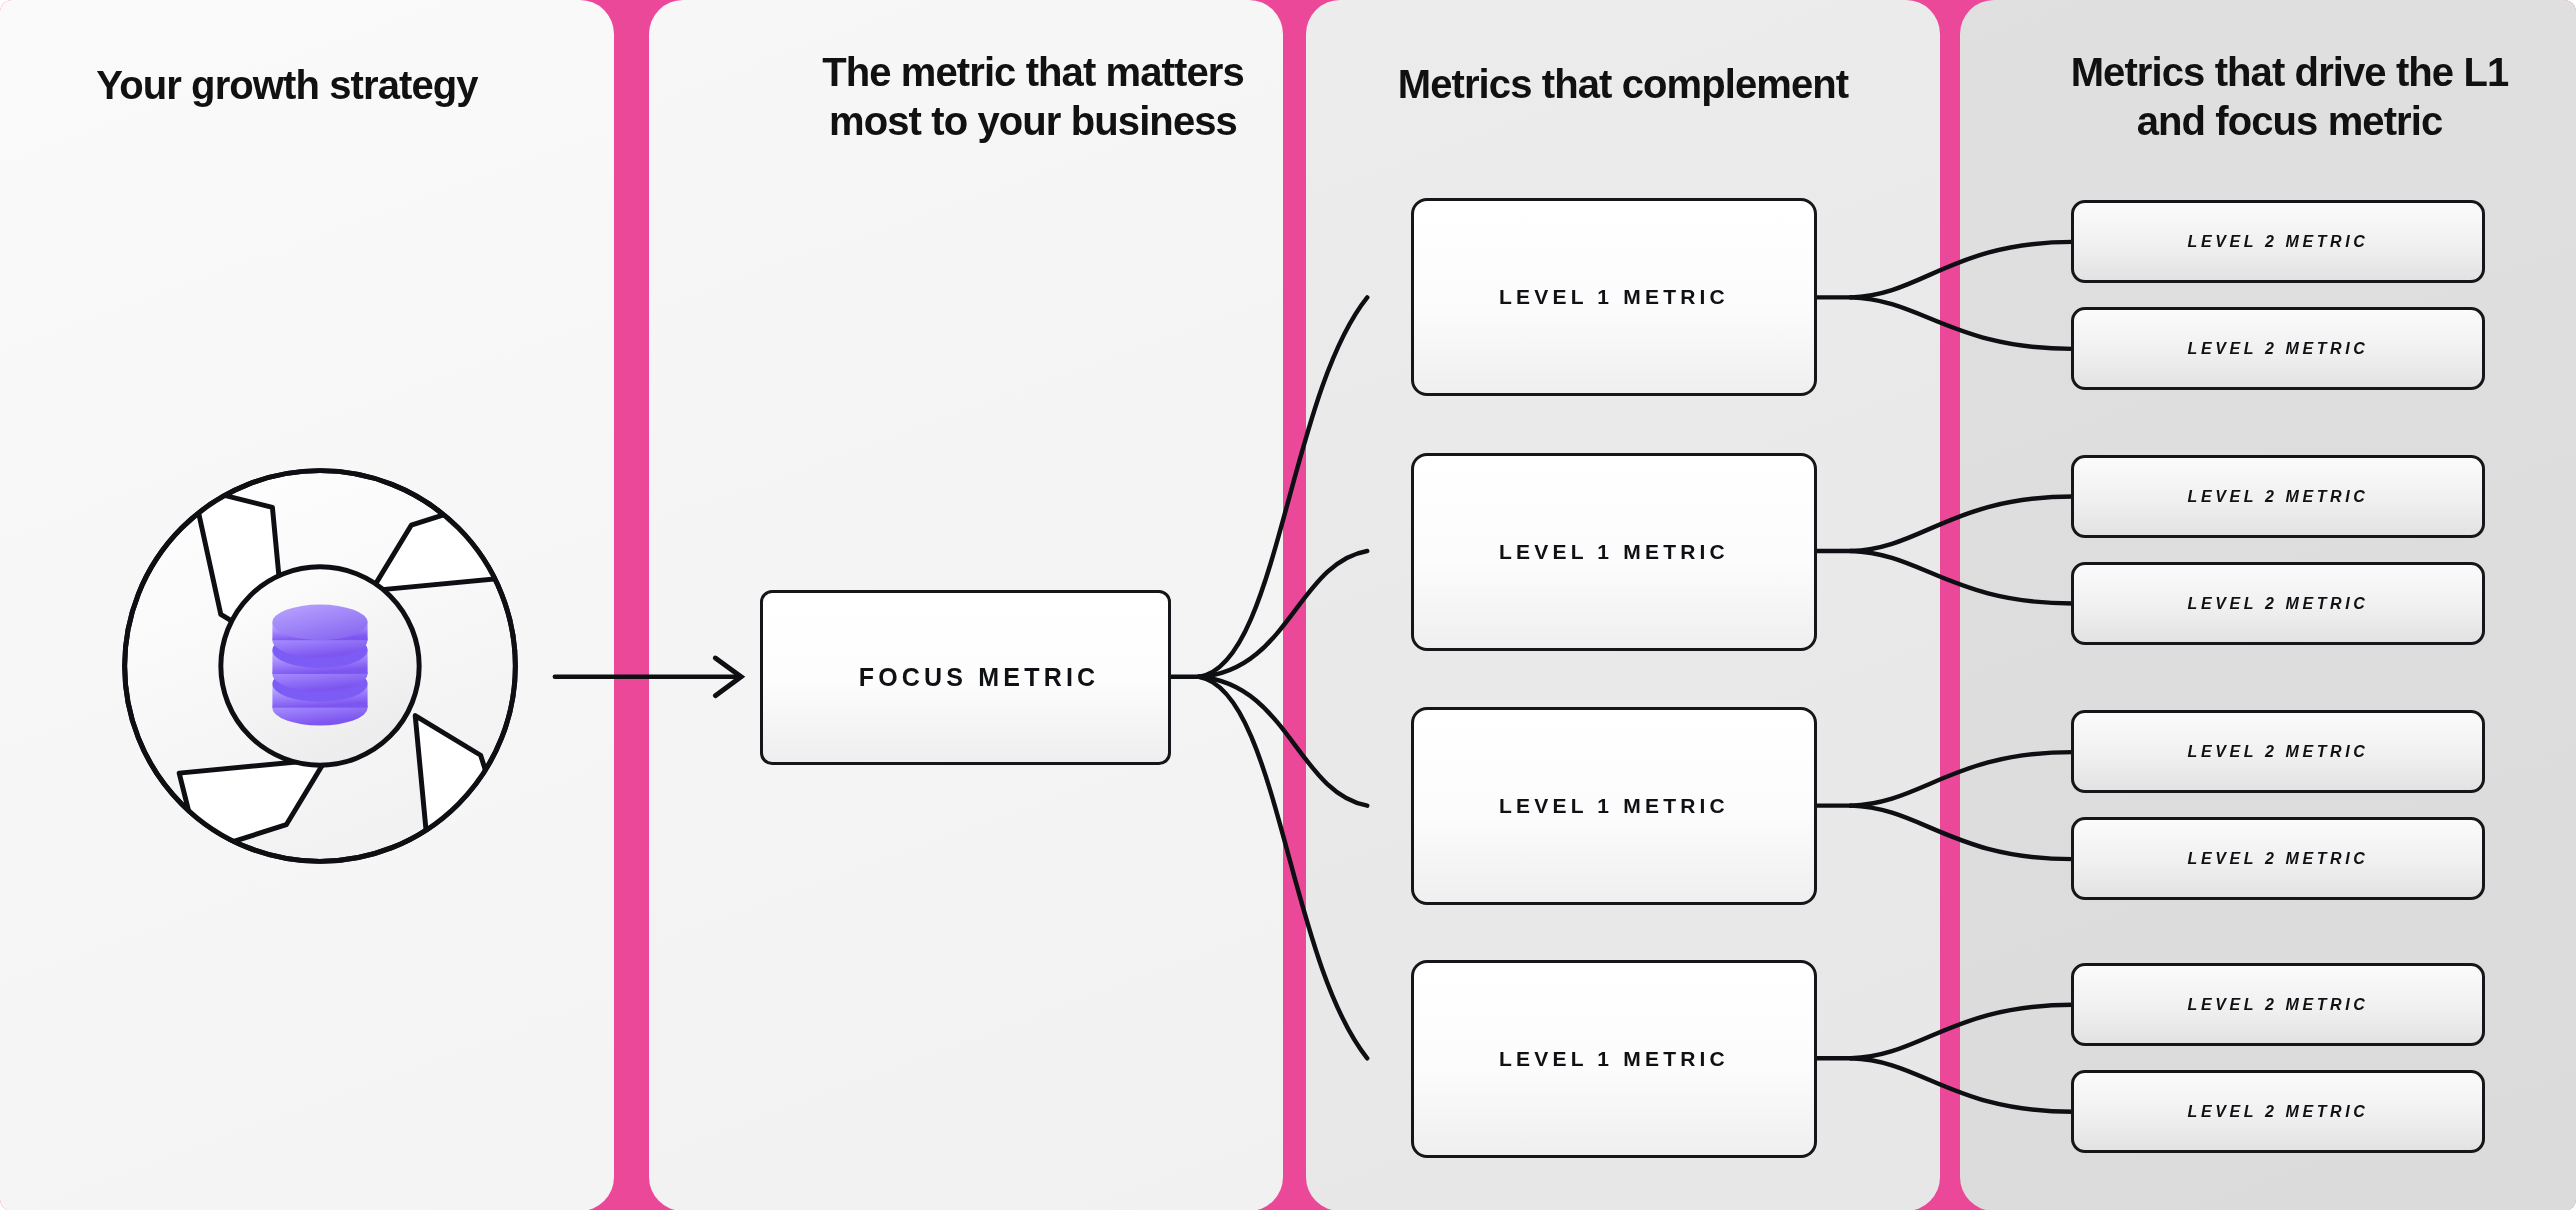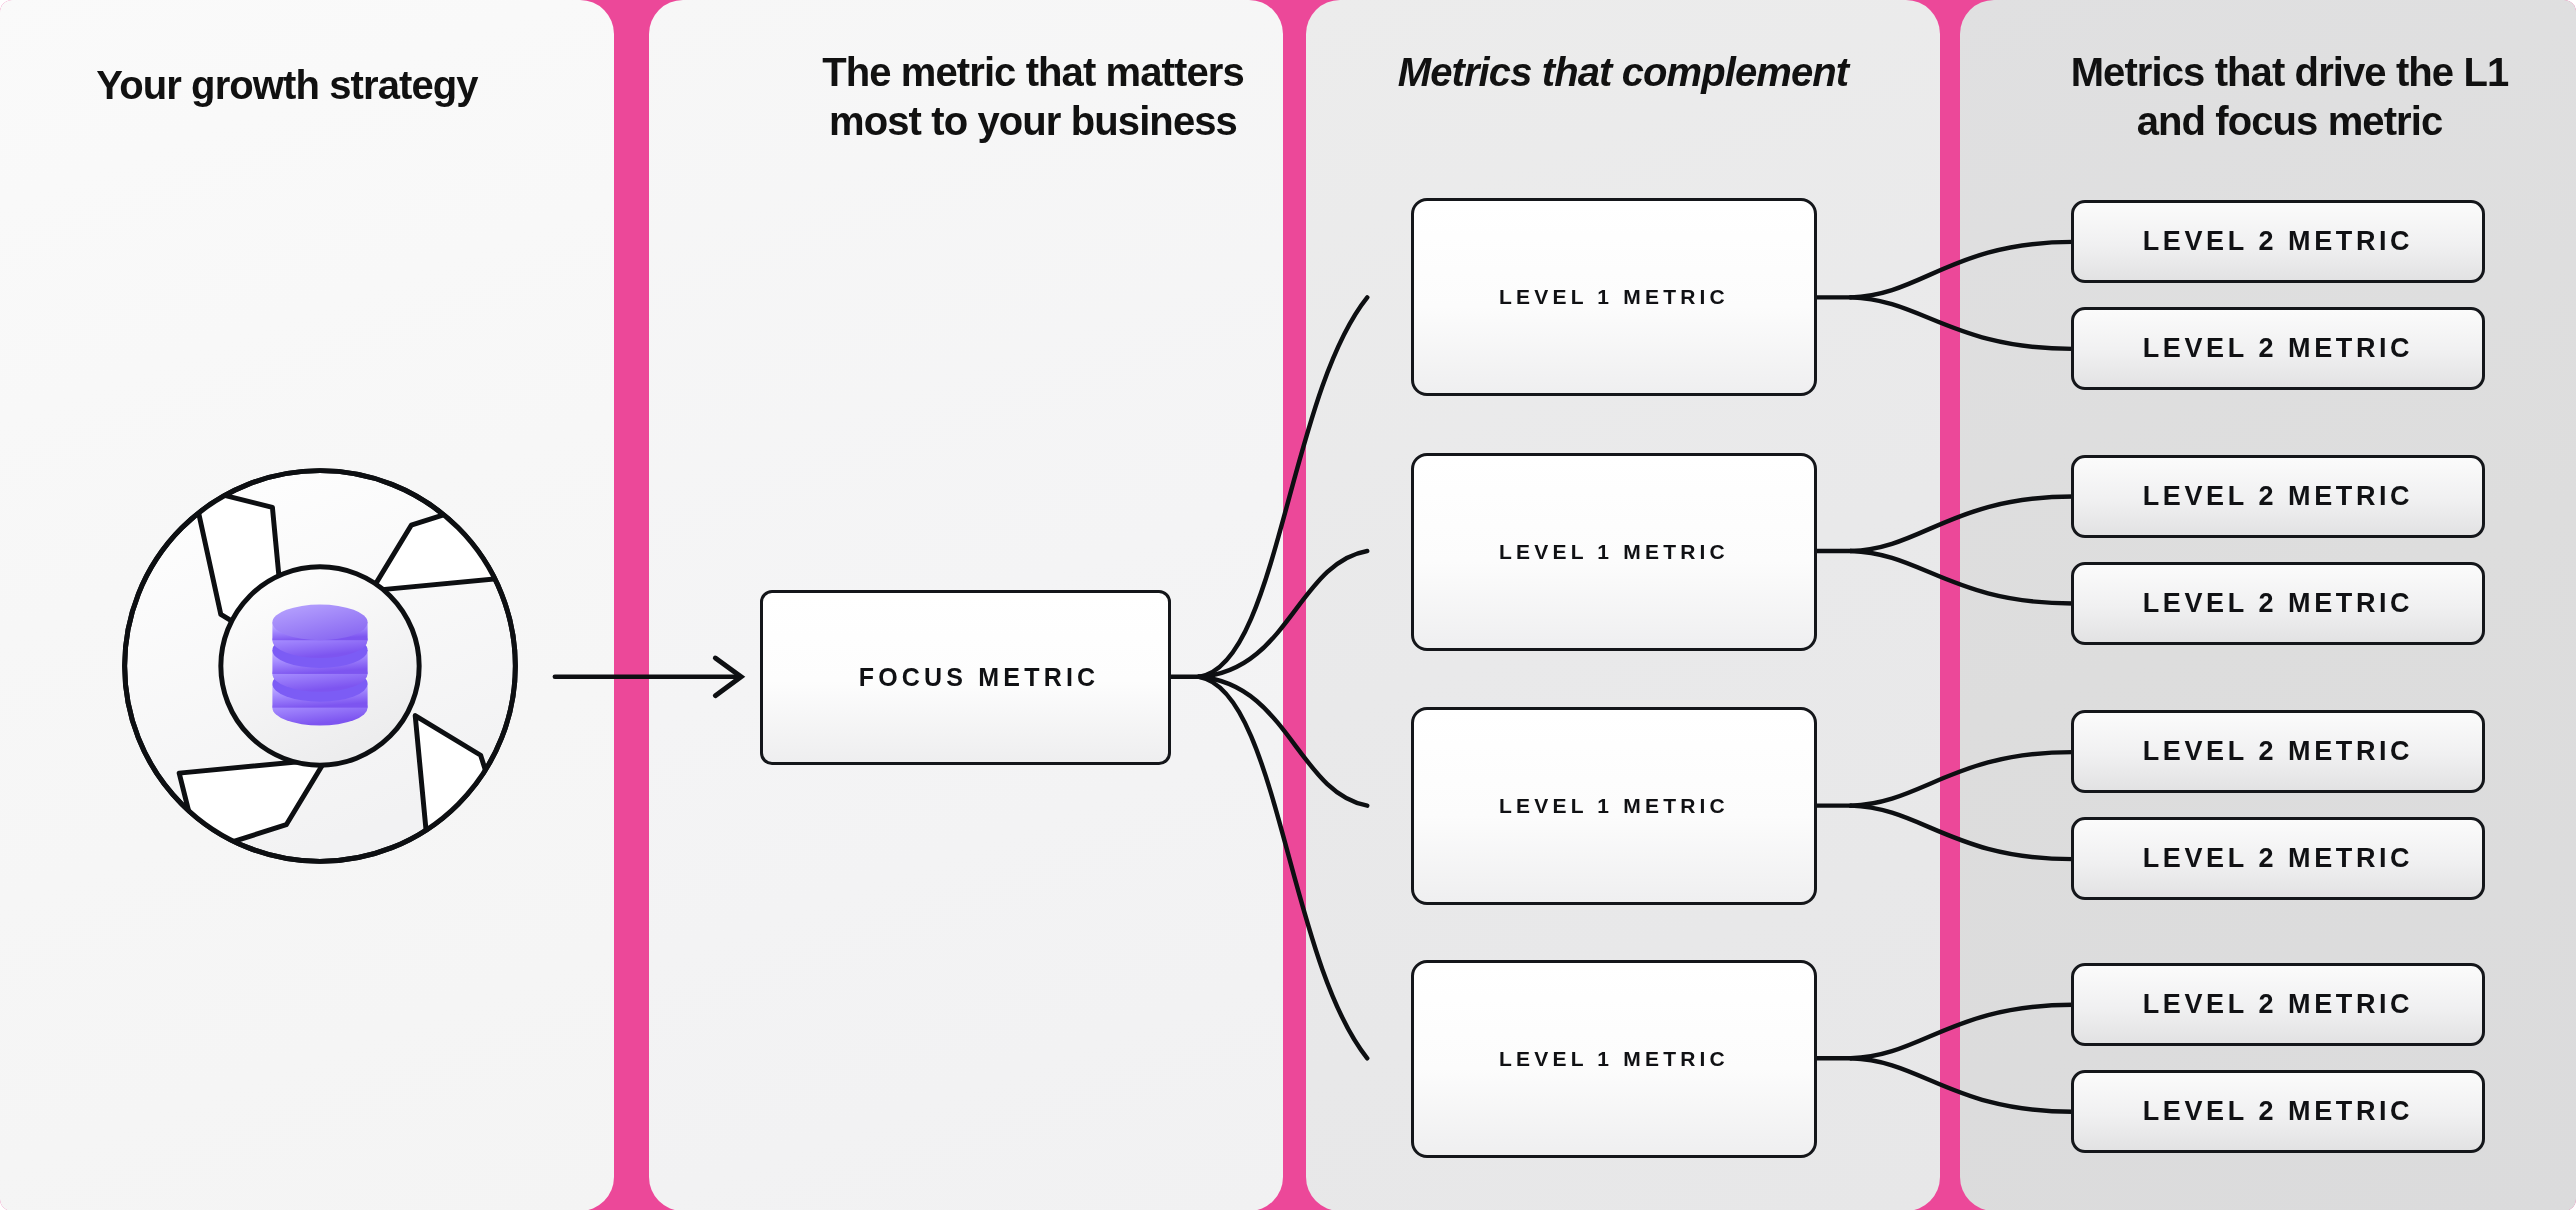--- a/index.html
+++ b/index.html
@@ -56,21 +56,21 @@
     font-weight: 700;
     font-size: 40px;
     line-height: 1.22;
     letter-spacing: -0.9px;
     color: #111111;
     padding: 0 30px;
     box-sizing: border-box;
   }
   #title-1 { top: 61px; }
   #title-2 { top: 48px; }
-  #title-3 { top: 48px; font-style: italic; }
+  #title-3 { top: 60px; }
   #title-4 { top: 48px; }
 
   
   #wires {
     position: absolute;
     left: 0;
     top: 0;
     width: 2576px;
     height: 1211px;
     pointer-events: none;
@@ -97,22 +97,23 @@
   }
   .node-l1 {
     border-radius: 16px;
     background: linear-gradient(180deg, #ffffff 0%, #fcfcfc 55%, #efeff0 100%);
     font-size: 21px;
     letter-spacing: 4.2px;
   }
   .node-l2 {
     border-radius: 14px;
     background: linear-gradient(180deg, #fbfbfb 0%, #f0f0f1 55%, #e2e2e3 100%);
-    font-size: 27px;
+    font-size: 16px;
     letter-spacing: 3.6px;
+    font-style: italic;
   }
 
   
   #strategy-icon {
     position: absolute;
     left: 82px;
     top: 428px;
     width: 476px;
     height: 476px;
   }

